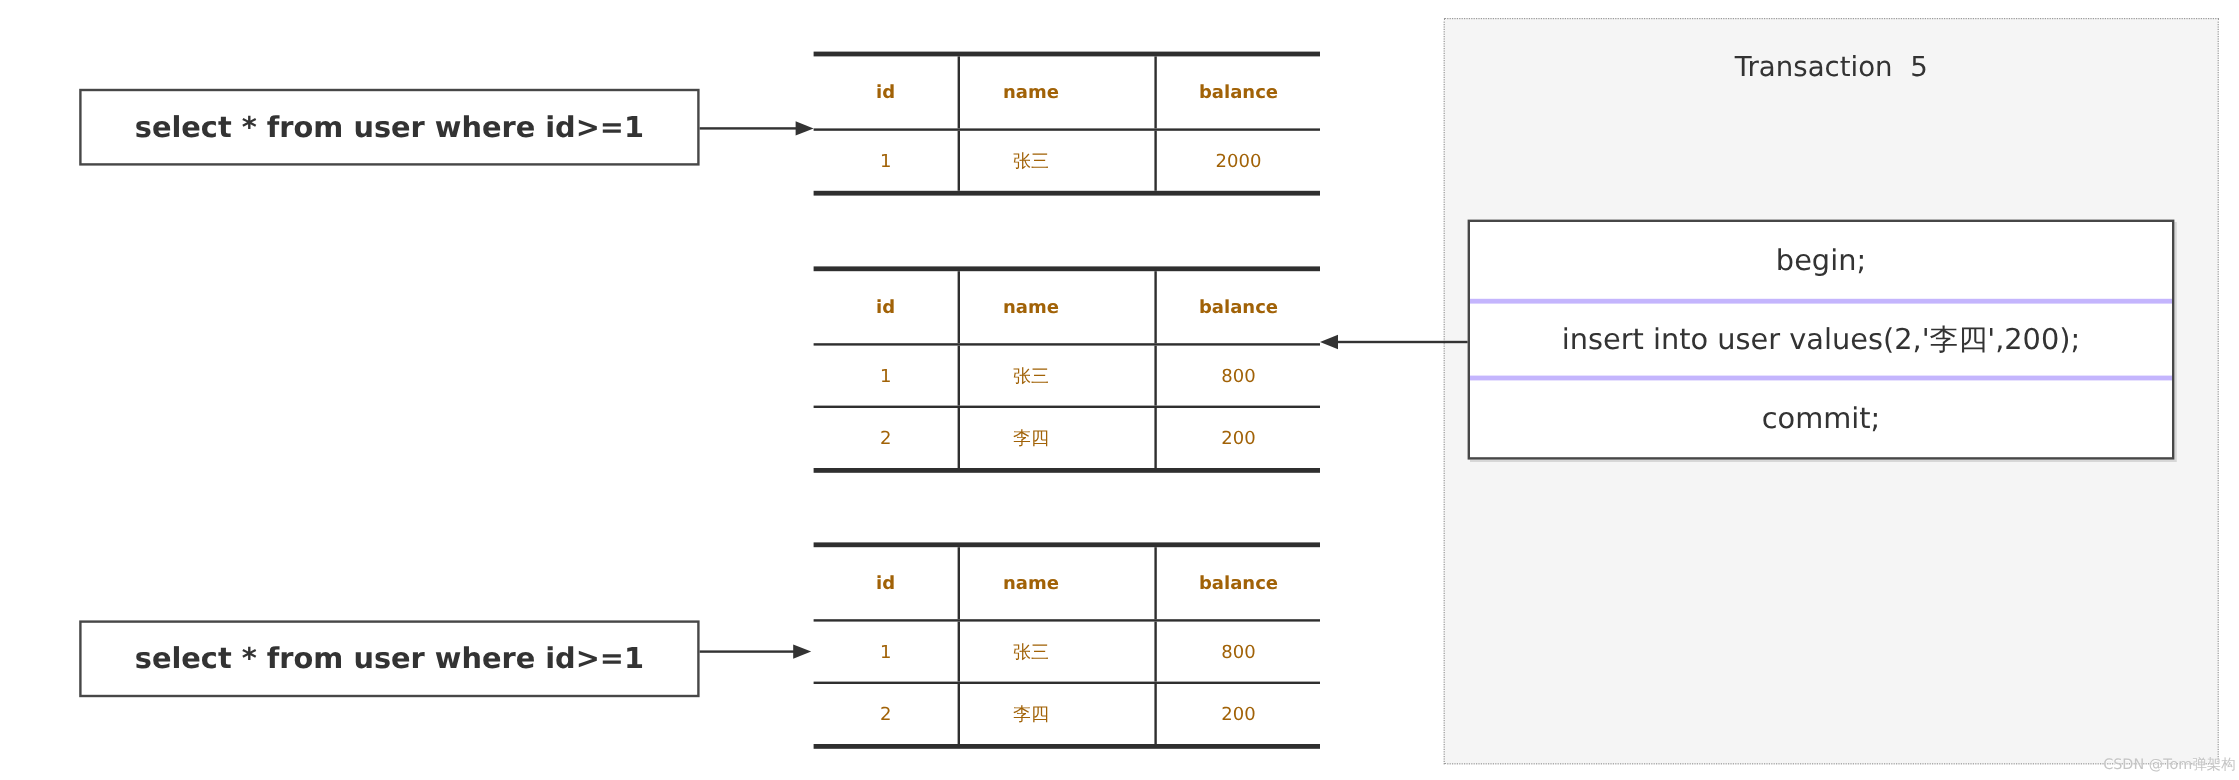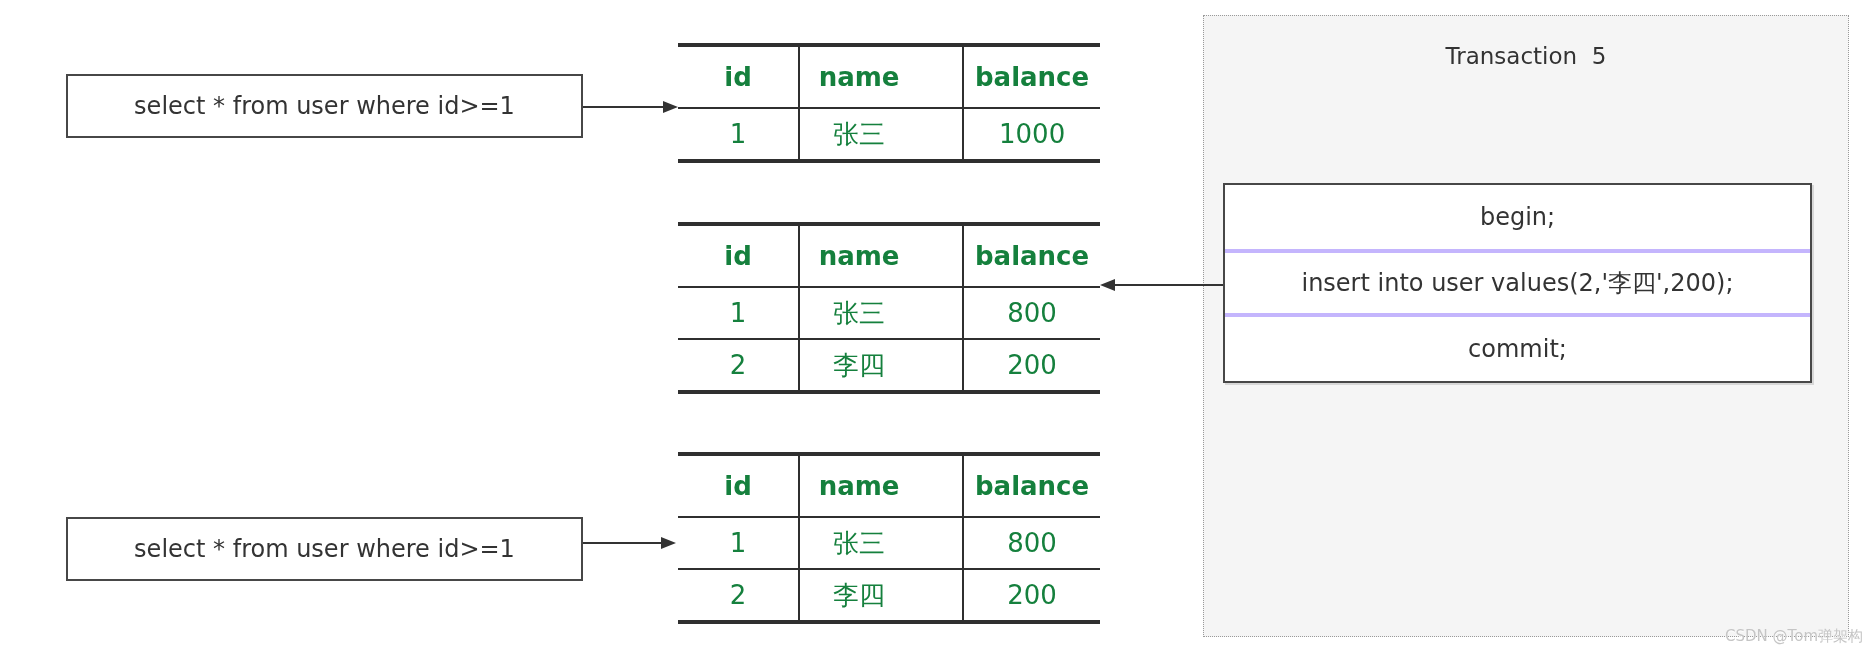--- a/index.html
+++ b/index.html
@@ -39,20 +39,21 @@
   .sql-box {
     position: absolute;
     background: #ffffff;
     border: 2px solid #474747;
     display: flex;
     align-items: center;
     justify-content: center;
     font-size: 24px;
     color: #333;
     white-space: pre;
+    font-weight: bold;
   }
   #select-box-1 { left: 66px; top: 74px;  width: 517px; height: 64px; }
   #select-box-2 { left: 66px; top: 517px; width: 517px; height: 64px; }
 
   
   #stmt-box {
     position: absolute;
     left: 1223px; top: 183px; width: 589px;
     background: #ffffff;
     border: 2px solid #474747;
@@ -82,22 +83,22 @@
   #tbl-1 { top: 43px; }
   #tbl-2 { top: 222px; }
   #tbl-3 { top: 452px; }
   .tr { display: flex; }
   .tr + .tr { border-top: 2px solid #2f2f2f; }
   .td {
     display: flex;
     align-items: center;
     justify-content: center;
     height: 50px;
-    font-size: 26px;
-    color: #15803d;
+    font-size: 15px;
+    color: #a16207;
   }
   .tr.head .td { height: 60px; font-weight: bold; }
   .td.c1 { width: 129px; }
   .td.c2 { width: 129px; border-left: 2px solid #2f2f2f; }
   .td.c3 { width: 148px; border-left: 2px solid #2f2f2f; margin-left: 44px; }
 
   
   .arrow-line {
     position: absolute;
     height: 2px;
@@ -117,21 +118,21 @@
   #arrow2-line { left: 1115px; top: 284px; width: 108px; }
   #arrow2-head { left: 1100px; top: 279px; }
   #arrow3-line { left: 583px; top: 542px; width: 79px; }
   #arrow3-head { left: 661px; top: 537px; }
 
   
   #watermark {
     position: absolute;
     right: 3px;
     bottom: 4px;
-    font-size: 15px;
+    font-size: 12px;
     color: #c5c5c5;
     text-shadow: 0 1px 0 #ffffff;
     white-space: pre;
   }
 </style>
 </head>
 <body>
 
 <div id="canvas">
 
@@ -151,21 +152,21 @@
 
   <div class="tbl" id="tbl-1">
     <div class="tr head">
       <div class="td c1">id</div>
       <div class="td c2">name</div>
       <div class="td c3">balance</div>
     </div>
     <div class="tr">
       <div class="td c1">1</div>
       <div class="td c2">张三</div>
-      <div class="td c3">1000</div>
+      <div class="td c3">2000</div>
     </div>
   </div>
 
   <div class="tbl" id="tbl-2">
     <div class="tr head">
       <div class="td c1">id</div>
       <div class="td c2">name</div>
       <div class="td c3">balance</div>
     </div>
     <div class="tr">

